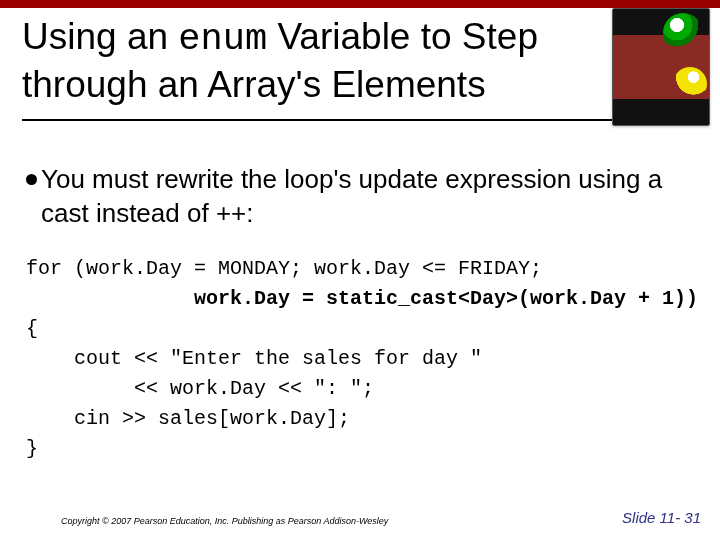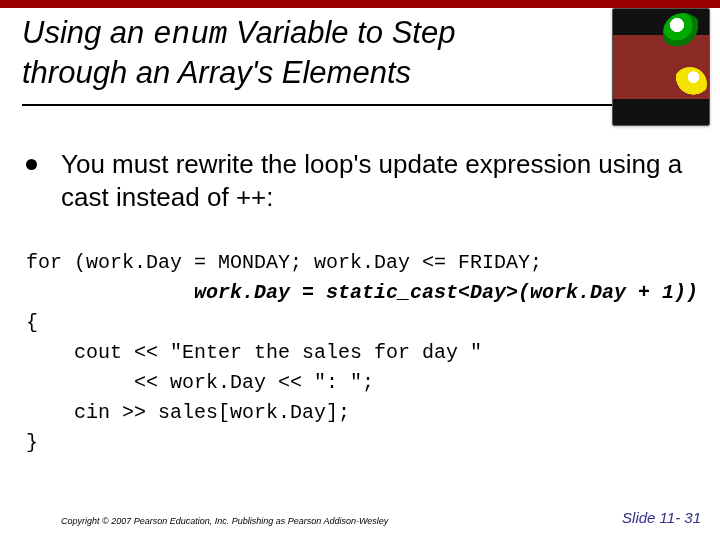--- a/index.html
+++ b/index.html
@@ -14,26 +14,25 @@
   .top-band {
     width: 100%;
     height: 8px;
     background: #9a0000;
   }
   .title-area {
     padding: 6px 22px 14px 22px;
     position: relative;
   }
   .slide-title {
-    font-size: 31px;
+    font-size: 37px;
     line-height: 1.22;
     color: #000;
     font-weight: 400;
     max-width: 520px;
-    font-style: italic;
   }
   .slide-title .code-font {
     font-family: "Courier New", monospace;
   }
   .title-rule {
     border: none;
     border-top: 2px solid #000;
     margin-top: 12px;
     width: 100%;
   }
@@ -64,22 +63,22 @@
     width:34px; height:34px;
     background: radial-gradient(circle at 60% 30%, #fff 0 18%, #f4e200 19% 55%, transparent 56%);
     border-radius:50%;
   }
   .content {
     padding: 28px 26px 0 26px;
   }
   .bullet-row {
     display: flex;
     align-items: flex-start;
-    gap: 24px;
-    margin-bottom: 34px;
+    gap: 4px;
+    margin-bottom: 24px;
   }
   .bullet-dot {
     width: 11px;
     height: 11px;
     background: #000;
     border-radius: 50%;
     flex-shrink: 0;
     margin-top: 11px;
   }
   .bullet-text {
@@ -88,21 +87,21 @@
     color: #000;
   }
   .code-block {
     font-family: "Courier New", monospace;
     font-size: 20px;
     line-height: 1.5;
     white-space: pre;
     color: #000;
     padding-left: 0;
   }
-  .code-block .bold { font-weight: 700; font-style: italic; }
+  .code-block .bold { font-weight: 700; }
   .footer {
     position: absolute;
     bottom: 14px;
     left: 7px;
     width: 100%;
     padding: 0 26px 0 54px;
     display: flex;
     justify-content: space-between;
     align-items: flex-end;
     font-style: italic;

